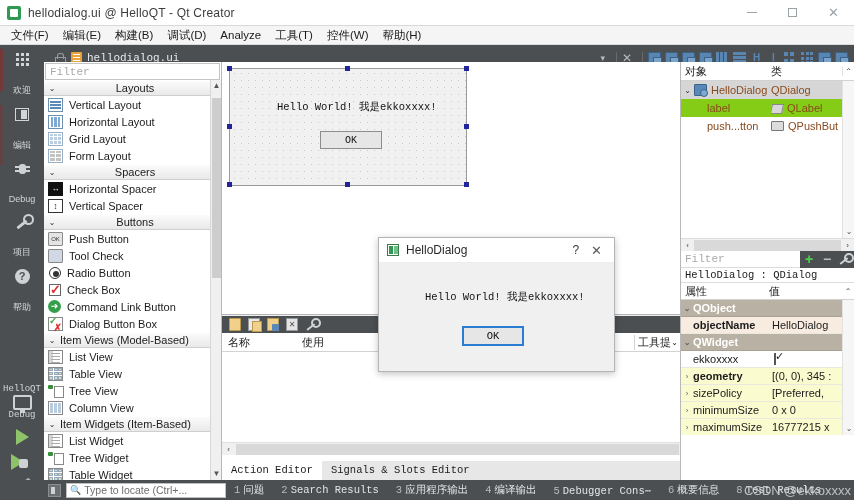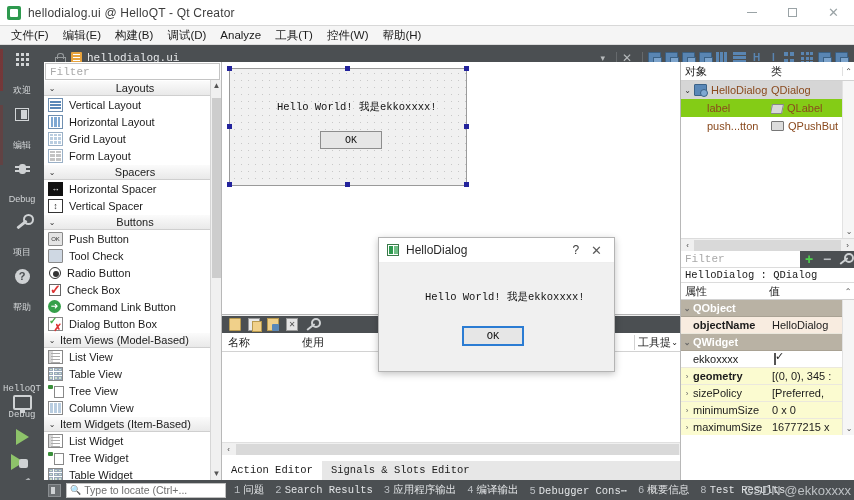--- a/index.html
+++ b/index.html
@@ -306,21 +306,21 @@
   
   .bottombar{ position:absolute; left:0; bottom:0; width:854px; height:20px; background:#4b4f52; display:flex; align-items:center; color:#e2e4e6;}
   .locate-ico{ width:13px;height:13px;background:#6b6f72;border:1px solid #8a8e91;margin-left:48px;margin-right:5px;flex:none;position:relative;}
   .locate-ico:after{content:"";position:absolute;left:2px;top:2px;width:4px;height:7px;background:#cfd2d4;}
   .locate{
     width:160px;height:15px;background:#ffffff;border:1px solid #c0c0c0;
     display:flex;align-items:center; font-size:10.5px; color:#6f6f6f; padding-left:3px;
     font-family:"Liberation Sans",sans-serif;
   }
   .locate .mag{ margin-right:3px; font-size:9px; color:#555;}
-  .btabs{ display:flex; align-items:center; margin-left:8px; gap:11px; font-family:"Liberation Mono",monospace; font-size:10.5px;}
+  .btabs{ display:flex; align-items:center; margin-left:8px; gap:17px; font-family:"Liberation Mono",monospace; font-size:10.5px;}
   .btab{ white-space:nowrap; color:#e2e4e6;}
   .btab .num{ color:#b8bcc0; margin-right:3px;}
   .watermark{ position:absolute; right:3px; bottom:2px; font-size:13px; color:#c9cdd0; font-family:"Liberation Sans",sans-serif; opacity:.9;}
 </style>
 </head>
 <body>
 
 <div class="app">
 
   <div class="titlebar">

